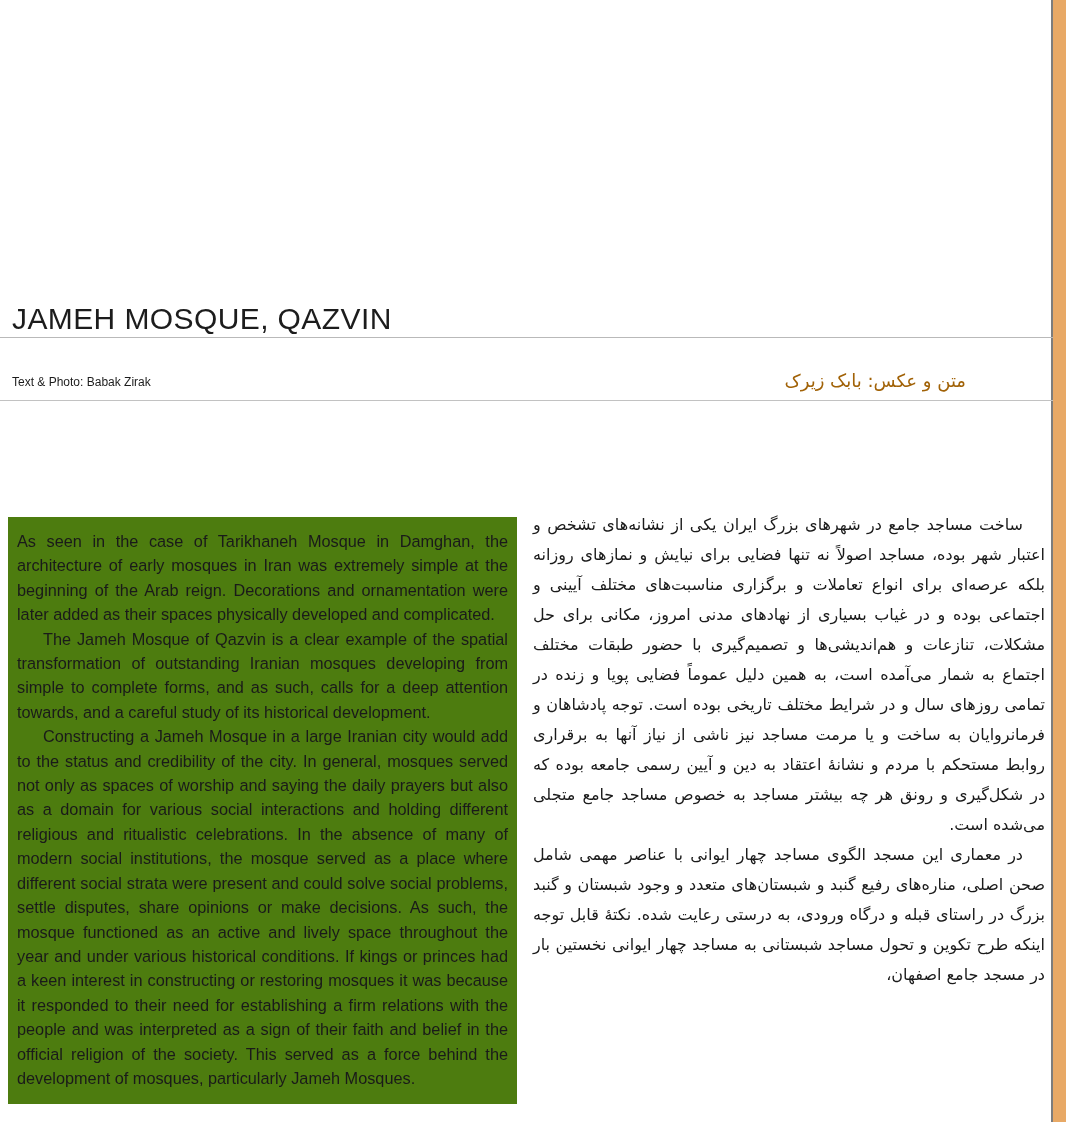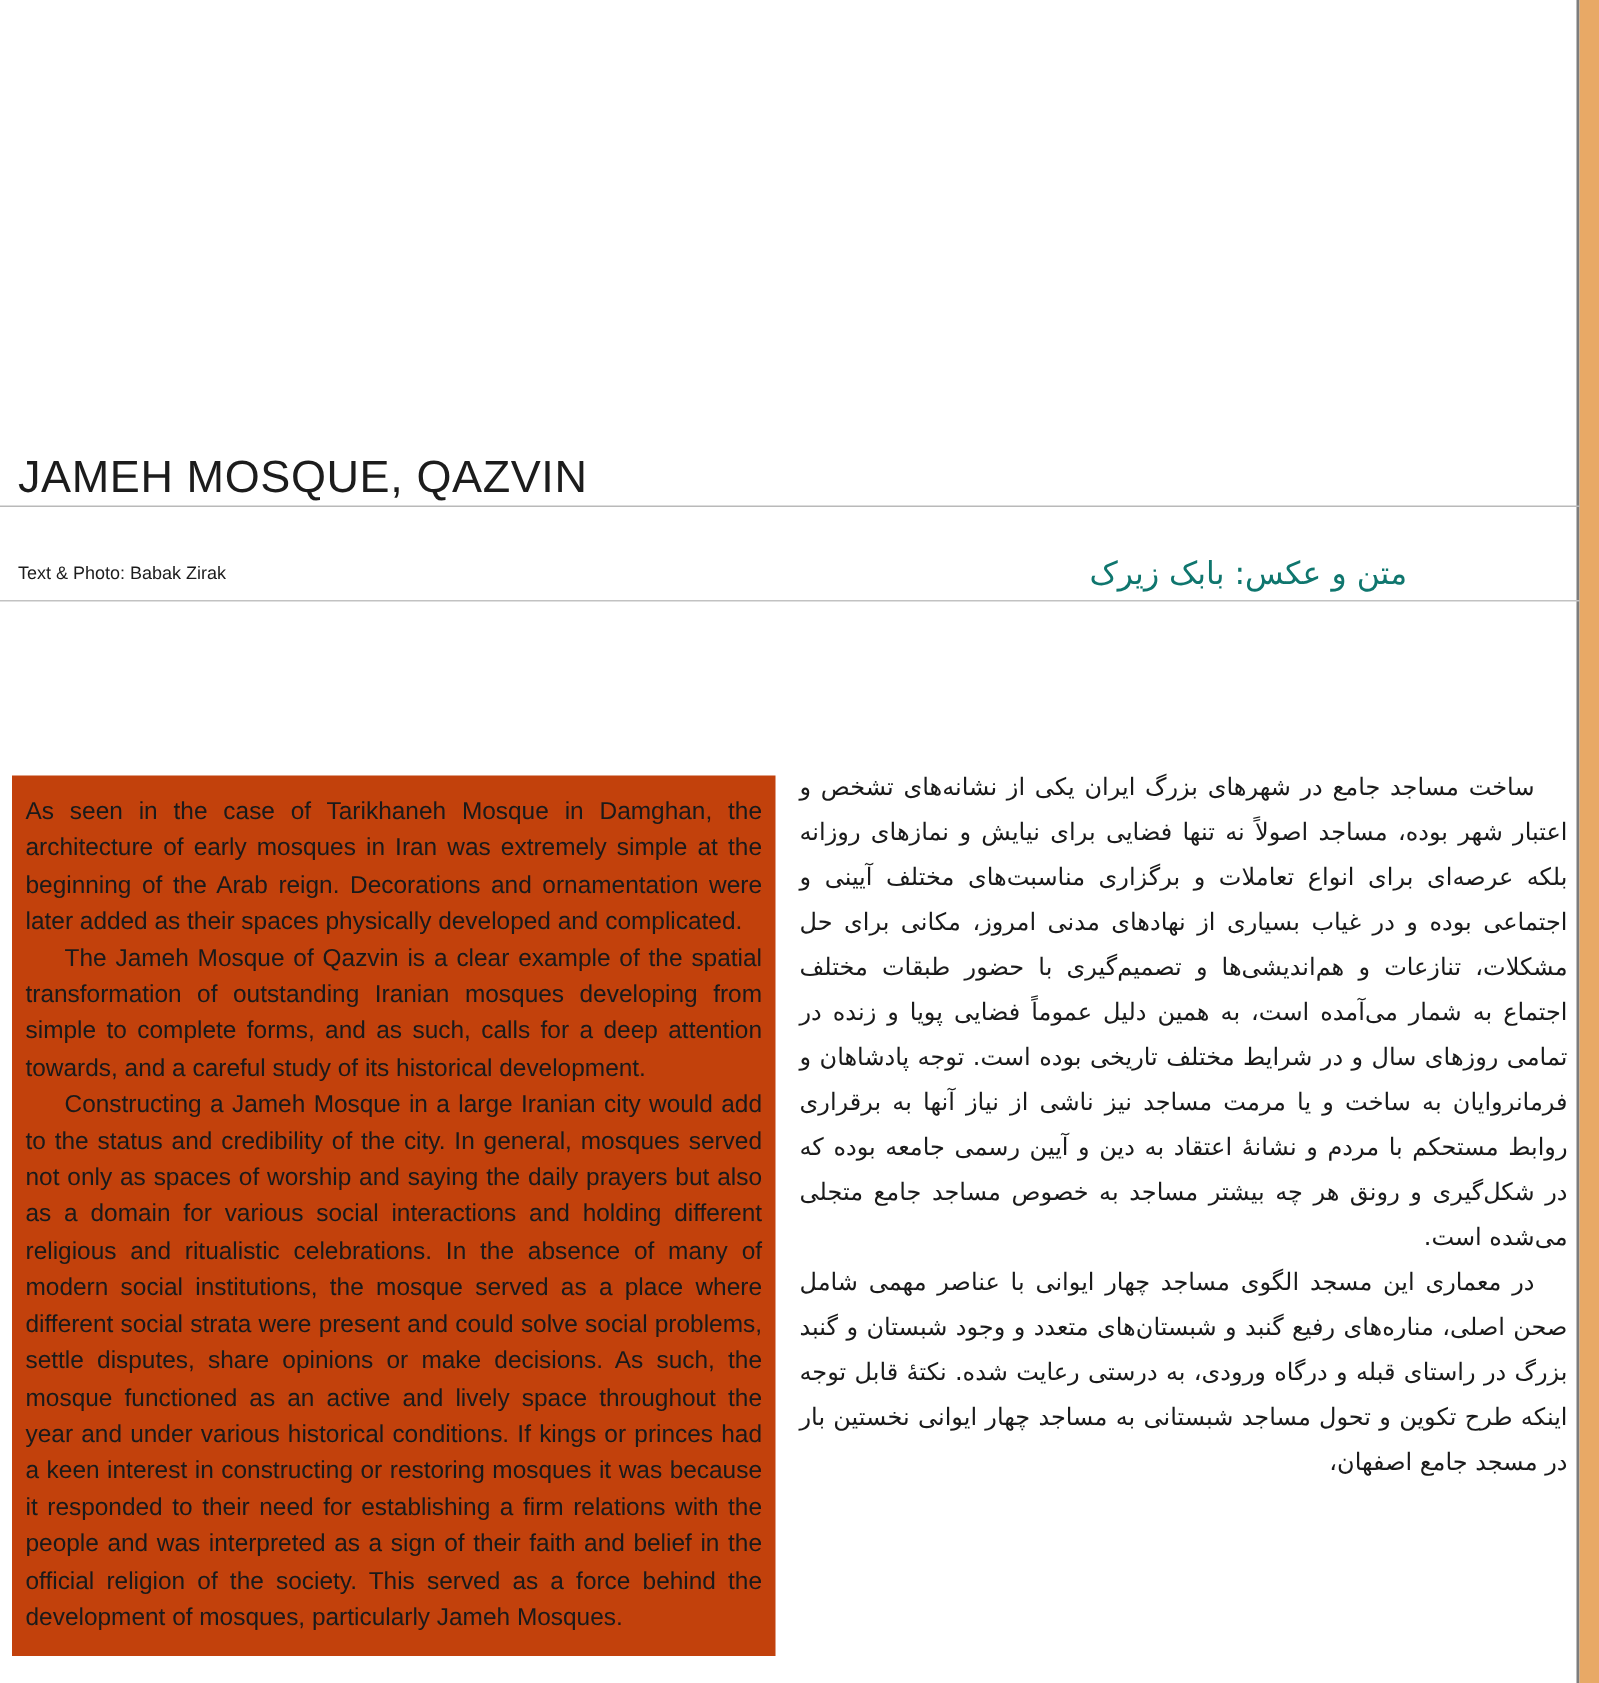--- a/index.html
+++ b/index.html
@@ -35,20 +35,21 @@
     background: #7d7d7d;
   }
 
   
   #header {
     position: absolute;
     left: 0;
     top: 296px;
     width: 948px;
     height: 112px;
+    padding-left: 28px;
   }
   #rule-title {
     position: absolute;
     left: 0;
     top: 41px;
     width: 1053px;
     height: 1px;
     background: #b9b9b9;
   }
   #rule-byline {
@@ -87,35 +88,35 @@
     top: 79px;
     font-size: 12px;
     color: #1c1c1c;
     white-space: nowrap;
   }
   #byline-fa {
     position: absolute;
     right: 10px;
     top: 74px;
     font-family: "DejaVu Sans", "Liberation Sans", sans-serif;
-    font-size: 21px;
-    color: #0f766e;
+    font-size: 18px;
+    color: #a16207;
     direction: rtl;
     white-space: nowrap;
   }
 
   
   #col-left {
     position: absolute;
     left: 8px;
     top: 517px;
     width: 509px;
   }
   #abstract-box {
-    background: #c2410c;
+    background: #4d7c0f;
     padding: 12px 9px 14px 9px;
     box-sizing: border-box;
     width: 509px;
   }
   #abstract-box p {
     margin: 0;
     font-size: 16.3px;
     line-height: 24.4px;
     text-align: justify;
     text-justify: inter-word;

